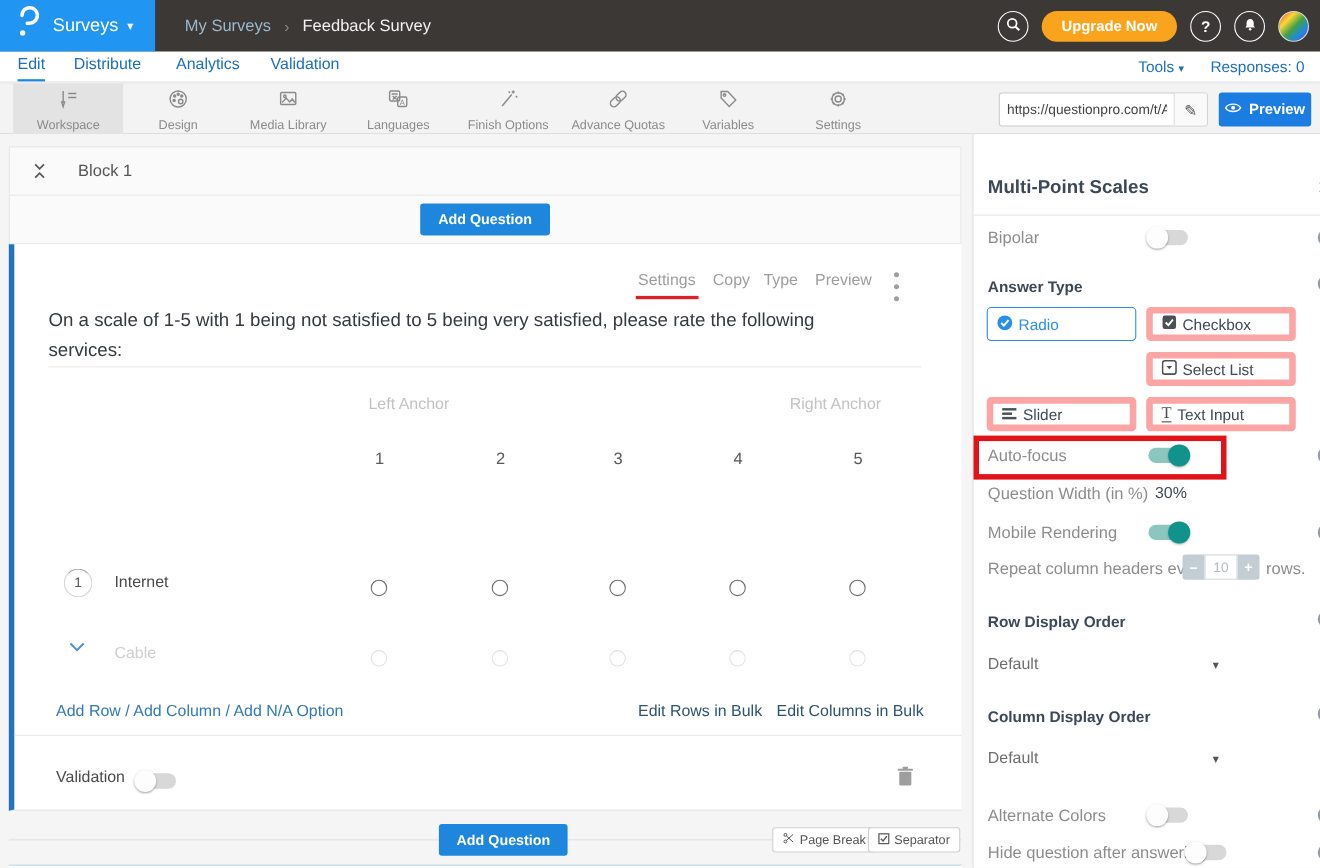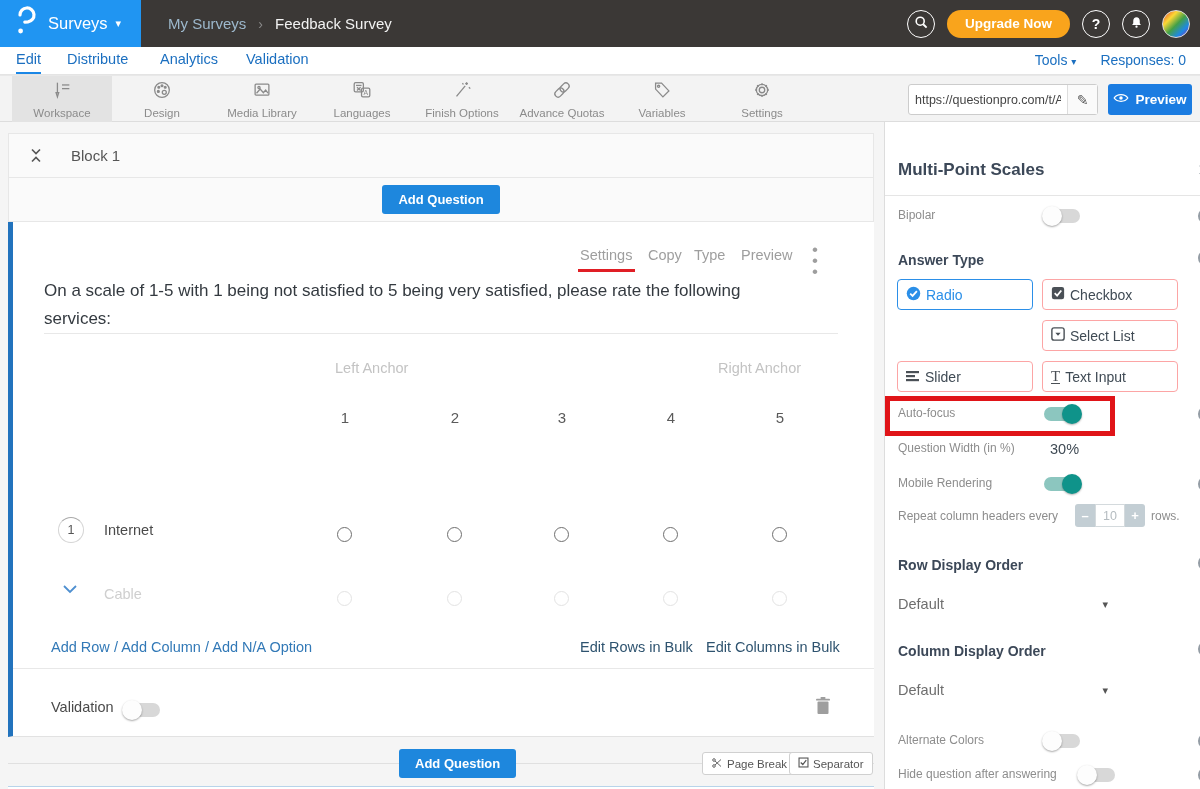--- a/index.html
+++ b/index.html
@@ -82,25 +82,25 @@
   .bb-line { position:absolute; left:8px; top:26px; width:866px; border-top:1px solid #e0e0e0; }
   .bb-addq { position:absolute; left:399px; top:12px; }
   .bb-small { position:absolute; top:15px; height:23px; background:#fff; border:1px solid #d0d0d0; border-radius:3px; font-size:11.5px; color:#555; font-family:inherit; display:flex; align-items:center; gap:4px; padding:0 8px; cursor:pointer;text-align:center; }
   .nextblock { position:absolute; left:8px; top:664px; width:866px; height:3px; background:#fff; border-top:1px solid #b8d4ea; }
 
   
   .sidebar { position:absolute; left:884px; top:122px; width:344px; height:667px; background:#fff; border-left:1px solid #ddd; }
   .sb-title { position:absolute; left:13px; top:38px; font-size:17px; font-weight:bold; color:#3c4858; }
   .sb-close { position:absolute; right:16px; top:38px; font-size:17px; font-weight:bold; color:#455a64; cursor:pointer; }
   .sb-divider { position:absolute; left:0; top:73px; width:316px; border-top:1px solid #e5e5e5; }
-  .sb-label { position:absolute; left:13px; font-size:12px; color:#8d8d8d; }
+  .sb-label { position:absolute; left:13px; font-size:15px; color:#8d8d8d; }
   .sb-bold { position:absolute; left:13px; font-size:14px; font-weight:bold; color:#3c4858; }
   .helpq { position:absolute; right:14px; width:16px; height:16px; border-radius:50%; background:#939ca4; color:#fff; font-size:10.5px; font-weight:bold; display:flex; align-items:center; justify-content:center; cursor:pointer; }
   .sb-tg { position:absolute; left:159px; }
-  .atbtn { position:absolute; width:136px; height:31px; background:#fff; border:1px solid #fca5a5; border-radius:4px; display:flex; align-items:center; padding-left:8px; gap:5px; font-size:14px; color:#3f4a54; cursor:pointer; }
+  .atbtn { position:absolute; width:136px; height:31px; background:#fff; border:6px solid #fca5a5; border-radius:4px; display:flex; align-items:center; padding-left:8px; gap:5px; font-size:14px; color:#3f4a54; cursor:pointer; }
   .atbtn.selected { border:1px solid #2b8fe8; color:#2b8fe8; }
   .redbox { position:absolute; left:0; top:274px; width:230px; height:40px; border:5px solid #e01418; pointer-events:none; z-index:5; }
   .sb-value { position:absolute; font-size:14.5px; color:#3f4a54; }
   .caret-g { position:absolute; color:#555; font-size:11px; cursor:pointer; }
   .stepper { position:absolute; left:190px; top:382px; width:70px; height:23px; background:#c3ced4; border-radius:3px; display:flex; align-items:center; }
   .step-btn { width:20px; text-align:center; color:#fff; font-size:13px; font-weight:bold; cursor:pointer; }
   .step-input { width:30px; height:23px; border:1px solid #d4dadd; background:#fff; color:#b5bcc0; font-size:12.5px; text-align:center; font-family:inherit; outline:none; }
   .sb-select { position:absolute; left:13px; width:210px; cursor:pointer; }
   .sb-select .val { font-size:14.5px; color:#6e6e6e; }
   .sb-select .sc { position:absolute; right:0; top:3px; color:#555; font-size:11px; }

